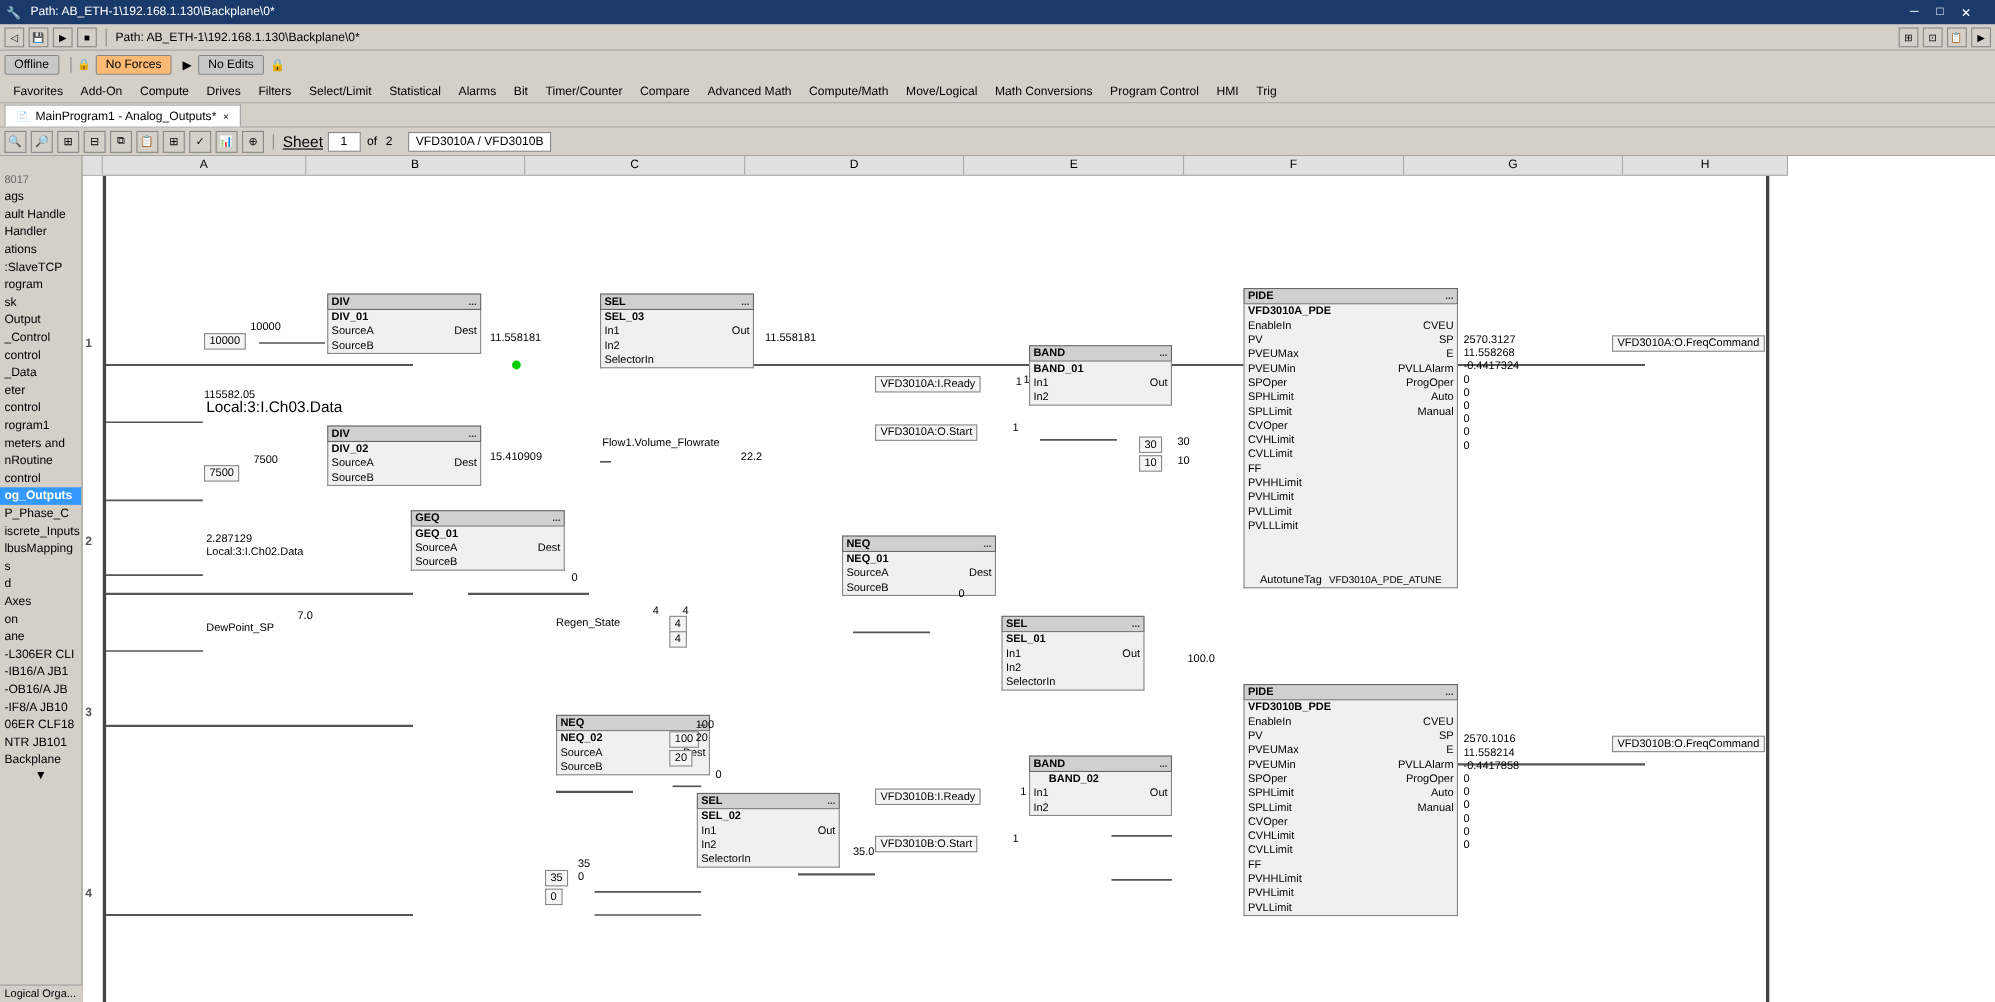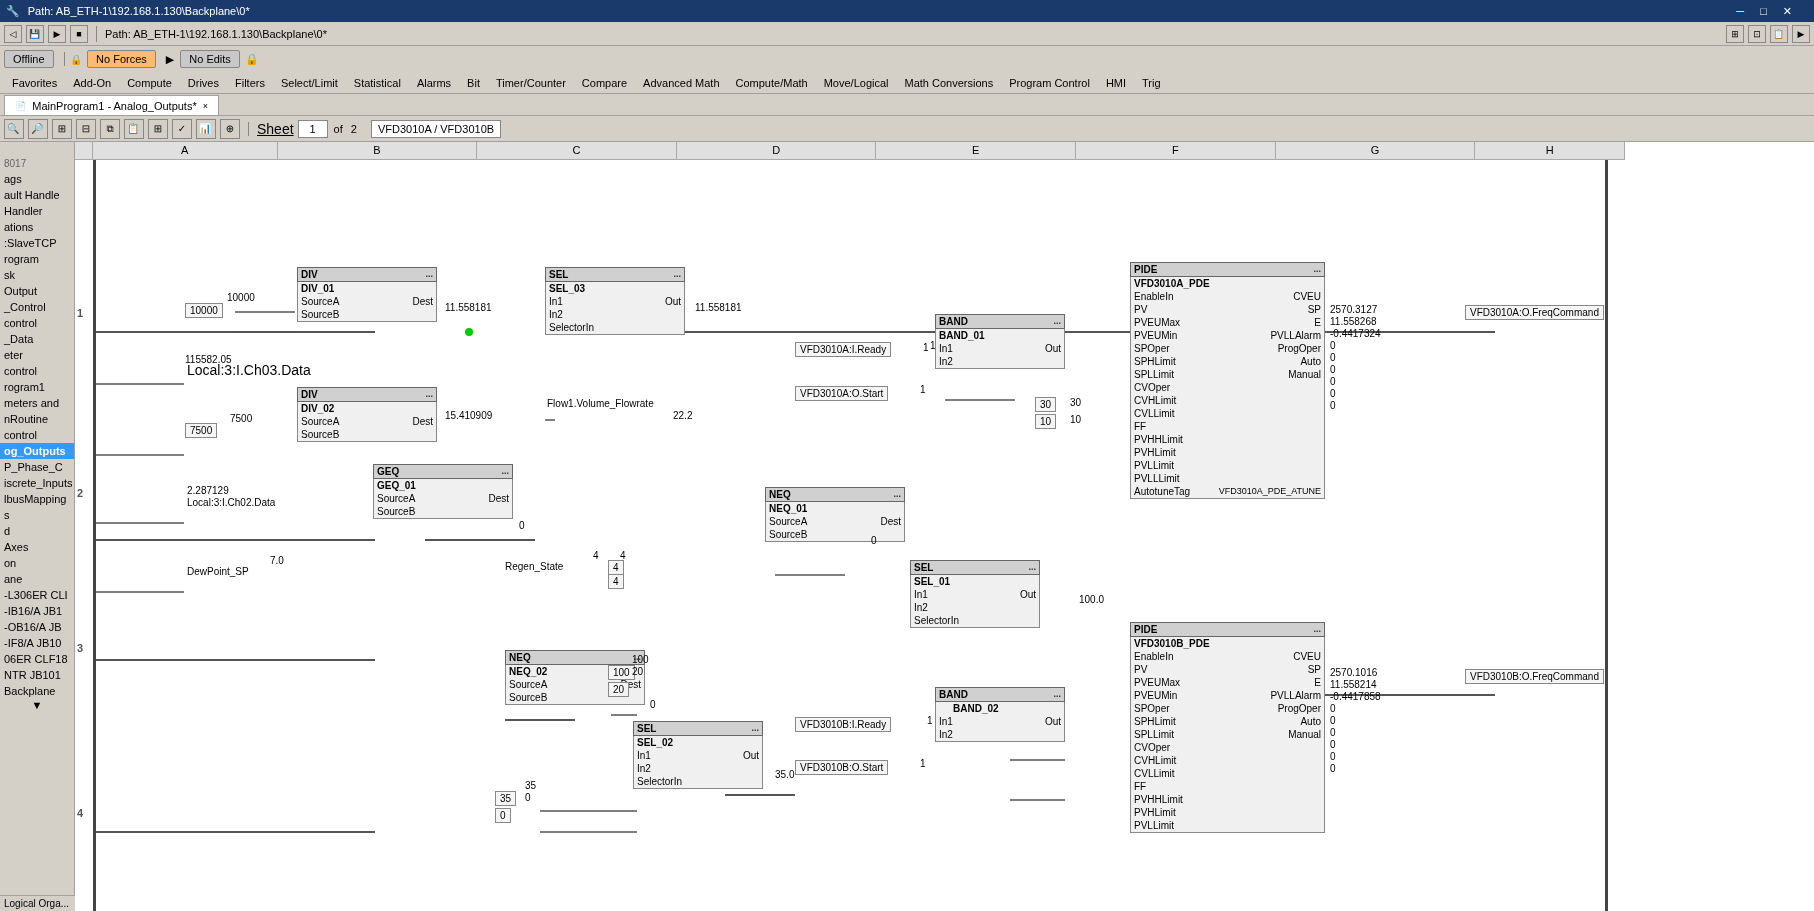--- a/index.html
+++ b/index.html
@@ -389,21 +389,21 @@
               <span>Manual</span>
             </div>
           <div style="padding:1px 3px;font-size:10px;"><span>CVOper</span></div>
           <div style="padding:1px 3px;font-size:10px;"><span>CVHLimit</span></div>
           <div style="padding:1px 3px;font-size:10px;"><span>CVLLimit</span></div>
           <div style="padding:1px 3px;font-size:10px;"><span>FF</span></div>
           <div style="padding:1px 3px;font-size:10px;"><span>PVHHLimit</span></div>
           <div style="padding:1px 3px;font-size:10px;"><span>PVHLimit</span></div>
           <div style="padding:1px 3px;font-size:10px;"><span>PVLLimit</span></div>
           <div style="padding:1px 3px;font-size:10px;"><span>PVLLLimit</span></div>
-          <div style="padding:1px 3px;display:flex;justify-content:space-between;font-size:10px;">
+          <div style="padding:1px 14px;display:flex;justify-content:space-between;font-size:10px;margin-top:36px;">
               <span>AutotuneTag</span>
               <span style="font-size:9px;">VFD3010A_PDE_ATUNE</span>
             </div>
         </div>
       </div>
 
       <div style="position:absolute;left:1255px;top:162px;font-size:10px;">2570.3127</div>
       <div style="position:absolute;left:1255px;top:174px;font-size:10px;">11.558268</div>
       <div style="position:absolute;left:1255px;top:186px;font-size:10px;">-0.4417324</div>
       <div style="position:absolute;left:1255px;top:198px;font-size:10px;">0</div>

